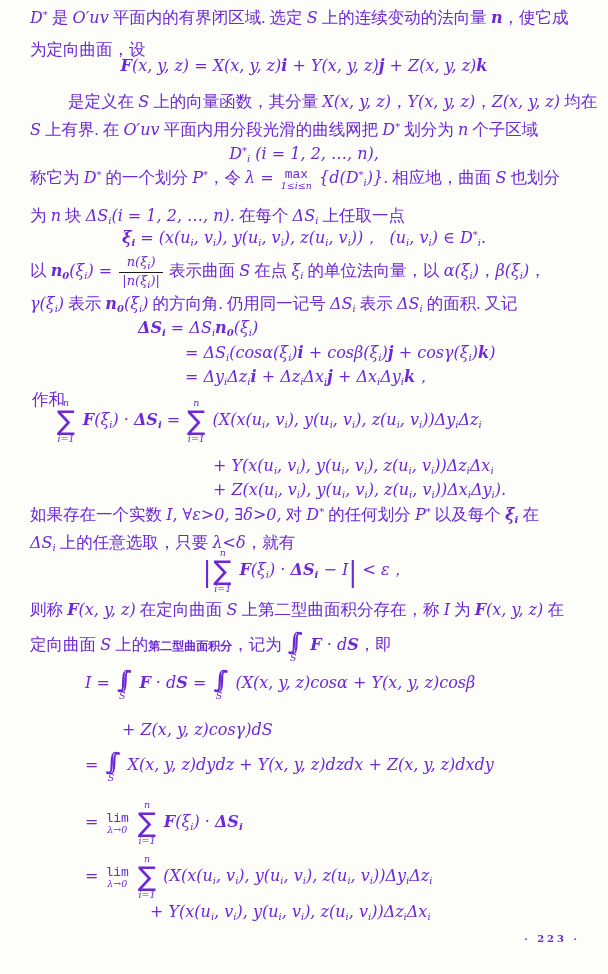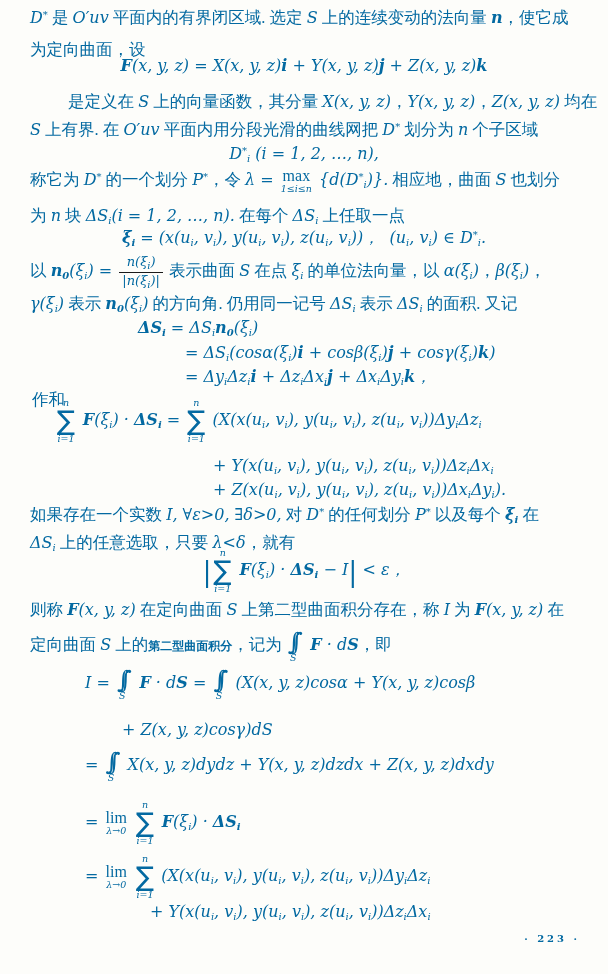--- a/index.html
+++ b/index.html
@@ -1,34 +1,34 @@
 <!DOCTYPE html>
 <html><head>
 <meta charset="utf-8">
 <style>
   html,body{margin:0;padding:0;}
   body{width:608px;height:974px;background:#f4f2ee;}
-  .page{position:relative;width:608px;height:974px;background:#fdfdfa;overflow:hidden;color:#0369a1;}
+  .page{position:relative;width:608px;height:974px;background:#fdfdfa;overflow:hidden;color:#6d28d9;}
   .line{position:absolute;white-space:pre;line-height:1.25;}
   .center{left:0;right:0;text-align:center;}
   .cjk{font-family:"Liberation Serif","DejaVu Serif",serif;font-size:16.5px;}
   .cjkb{font-family:"Liberation Serif","DejaVu Serif",serif;font-size:12px;font-weight:700;margin-top:44px;}
   .mi{font-family:"DejaVu Serif","Liberation Serif",serif;font-style:italic;font-size:16px;}
   .mb{font-family:"DejaVu Serif","Liberation Serif",serif;font-style:italic;font-weight:700;font-size:16px;}
   .mi sub,.mb sub,.frac sub,.cjk sub{font-size:10px;vertical-align:-0.3em;font-style:italic;}
   .mi sup,.mb sup,.frac sup{font-size:10px;vertical-align:0.5em;font-style:italic;}
   .frac{display:inline-block;vertical-align:middle;text-align:center;
         font-family:"DejaVu Serif",serif;font-style:italic;font-size:13px;margin:0 2px;}
   .fn{display:block;line-height:1.2;padding:0 3px;}
   .fd{display:block;line-height:1.2;border-top:1.3px solid #1a1a1a;padding:0 3px;}
   .bigop{display:inline-flex;flex-direction:column;align-items:center;
          vertical-align:middle;margin:0 2px;}
   .ot,.ob{font-size:9.5px;font-family:"DejaVu Serif",serif;font-style:italic;line-height:1.1;}
   .sum .os{font-size:27px;line-height:0.95;font-family:"DejaVu Sans",sans-serif;font-style:normal;}
-  .word .os{font-size:16px;font-family:Liberation Serif, serif;font-style:normal;line-height:1;}
+  .word .os{font-size:13px;font-family:Liberation Mono, monospace;font-style:normal;line-height:1;}
   .iint .os{font-size:24px;line-height:1;font-family:"DejaVu Serif",serif;font-style:normal;
             letter-spacing:-0.42em;padding-right:0.42em;}
   .iint .ob{transform:translateX(-2px);margin-top:-1px;}
   .bigd{font-family:"DejaVu Serif",serif;font-size:27px;font-style:normal;
         vertical-align:middle;line-height:1;}
   .pagenum{position:absolute;top:933px;left:0;right:28px;text-align:right;
            font-family:"DejaVu Serif",serif;font-size:10px;font-weight:700;letter-spacing:3px;}
 </style>
 </head>
 <body>

